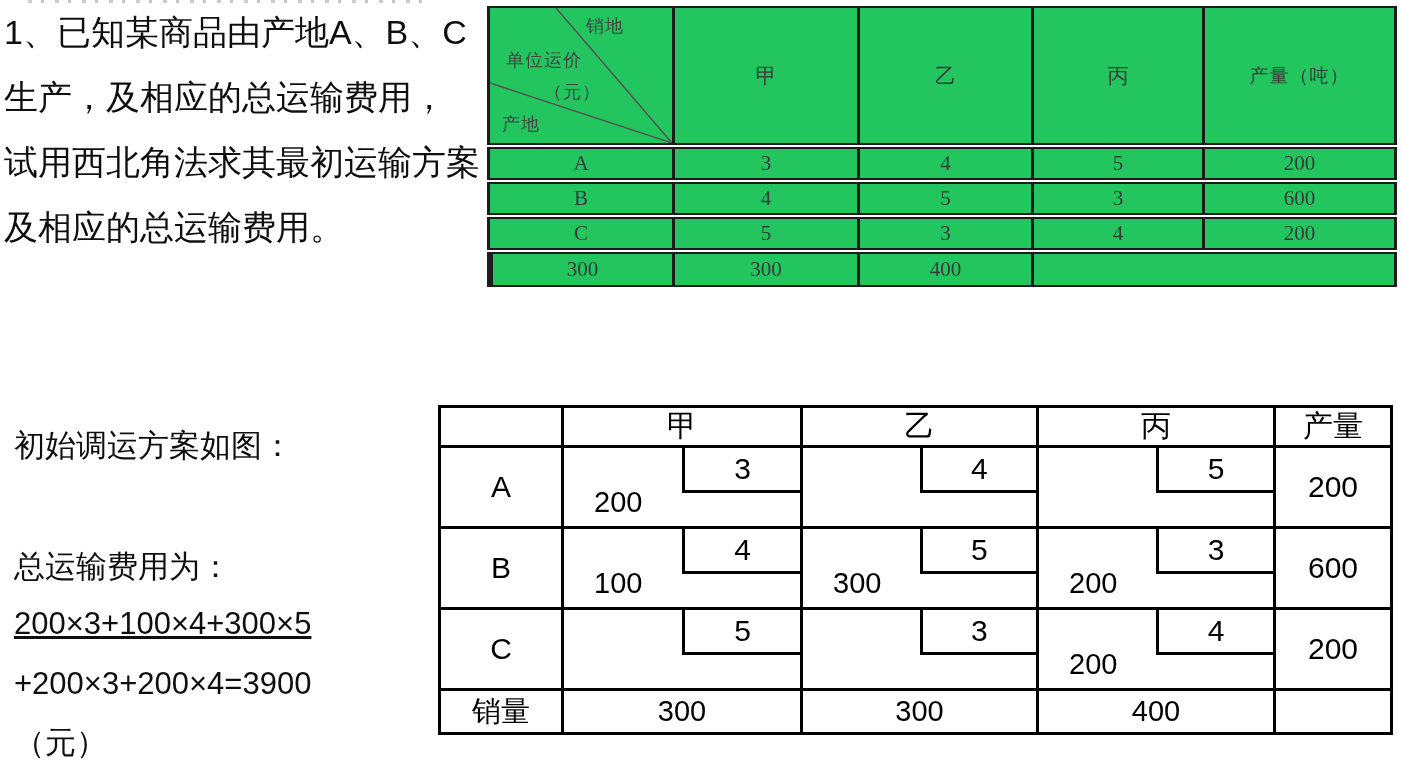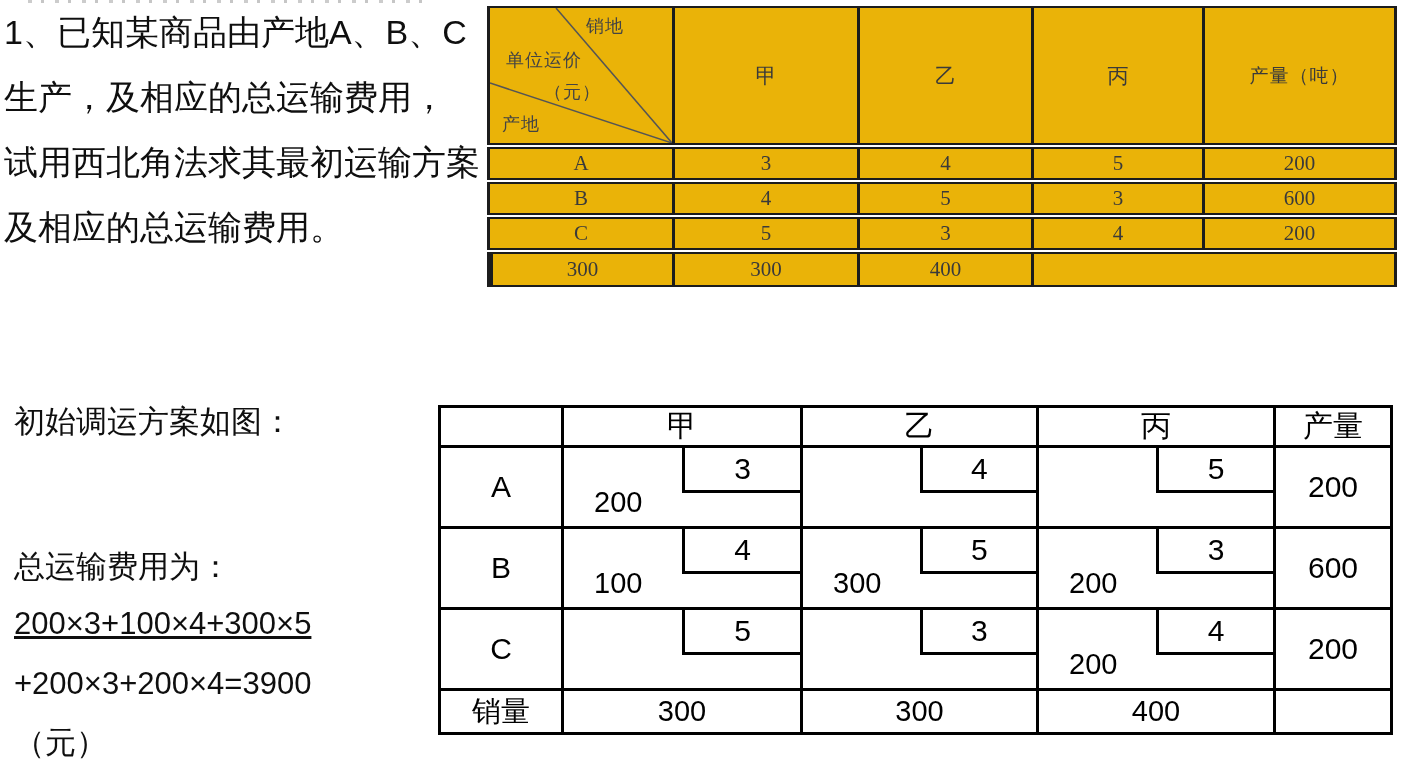--- a/index.html
+++ b/index.html
@@ -13,21 +13,21 @@
     position:absolute; left:28px; top:0; width:400px; height:3px; opacity:.5;
     background:repeating-linear-gradient(90deg,#999 0 4px,transparent 4px 13px,#8d8d8d 13px 16px,transparent 16px 27px);
   }
 
   
   .problem { position:absolute; left:4px; top:0px; width:480px; font-size:34px; line-height:65px; color:#0f0f0f; }
   .problem div { white-space:nowrap; }
 
   
   .t1 { position:absolute; left:487px; top:6px; width:910px; font-family:"Liberation Serif", serif; color:#3a3a3a; }
-  .t1-row { display:grid; grid-template-columns:182px 185px 174px 171px 192px; border:solid #1c1c1c; border-width:2px 3px; background:#eab308; }
+  .t1-row { display:grid; grid-template-columns:182px 185px 174px 171px 192px; border:solid #1c1c1c; border-width:2px 3px; background:#22c55e; }
   .t1-row + .t1-row { margin-top:2px; }
   .t1 .cell { border-left:3px solid #1c1c1c; display:flex; align-items:center; justify-content:center; font-size:21px; }
   .t1 .cell.first { border-left:none; }
   .t1-hdr  { height:135px; }
   .t1-data { height:29px; }
   .t1-last { height:31px; }
   .t1 .small { font-size:19px; letter-spacing:1px; }
 
   .corner { position:relative; }
   .corner svg { position:absolute; left:0; top:0; }
@@ -114,21 +114,21 @@
       <div class="cell">200</div>
     </div>
     <div class="t1-row t1-last">
       <div class="cell">300</div>
       <div class="cell">300</div>
       <div class="cell">400</div>
       <div class="cell"></div>
     </div>
   </div>
 
-  <div class="cap" style="top:401px;">初始调运方案如图：</div>
+  <div class="cap" style="top:425px;">初始调运方案如图：</div>
   <div class="cap" style="top:546px;">总运输费用为：</div>
   <div class="cap" style="top:606px;text-decoration:underline;">200×3+100×4+300×5</div>
   <div class="cap" style="top:666px;">+200×3+200×4=3900</div>
   <div class="cap" style="top:722px;">（元）</div>
 
   <div class="t2">
 
     <div class="c nl nt mid"></div>
     <div class="c nt mid">甲</div>
     <div class="c nt mid">乙</div>

